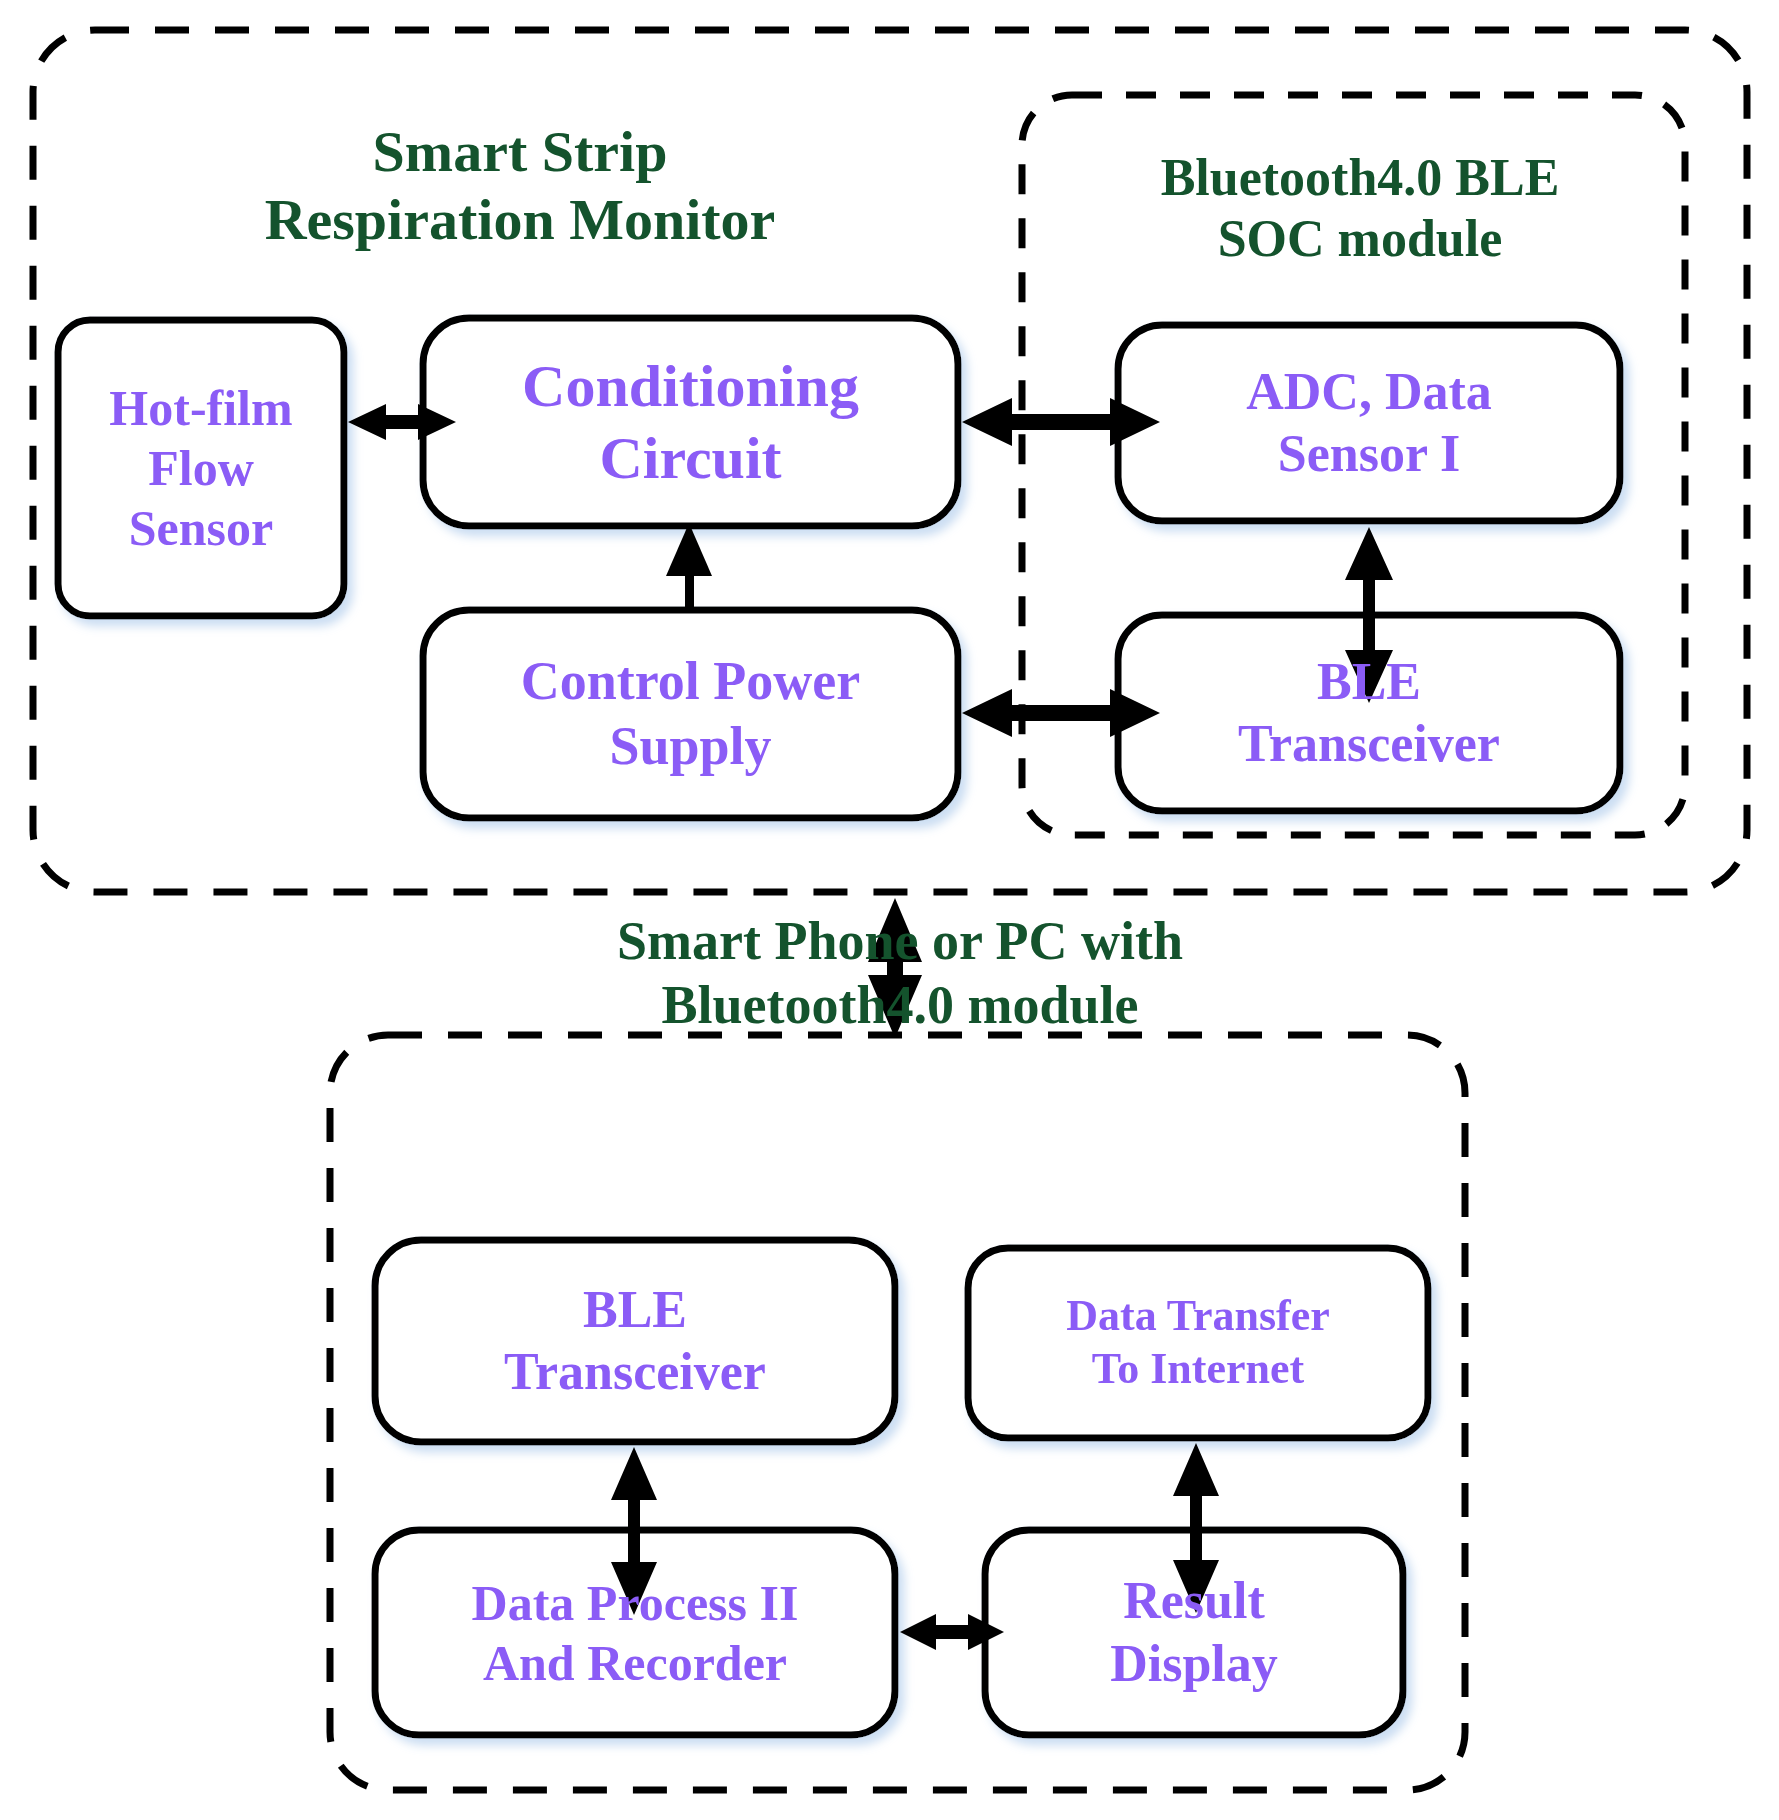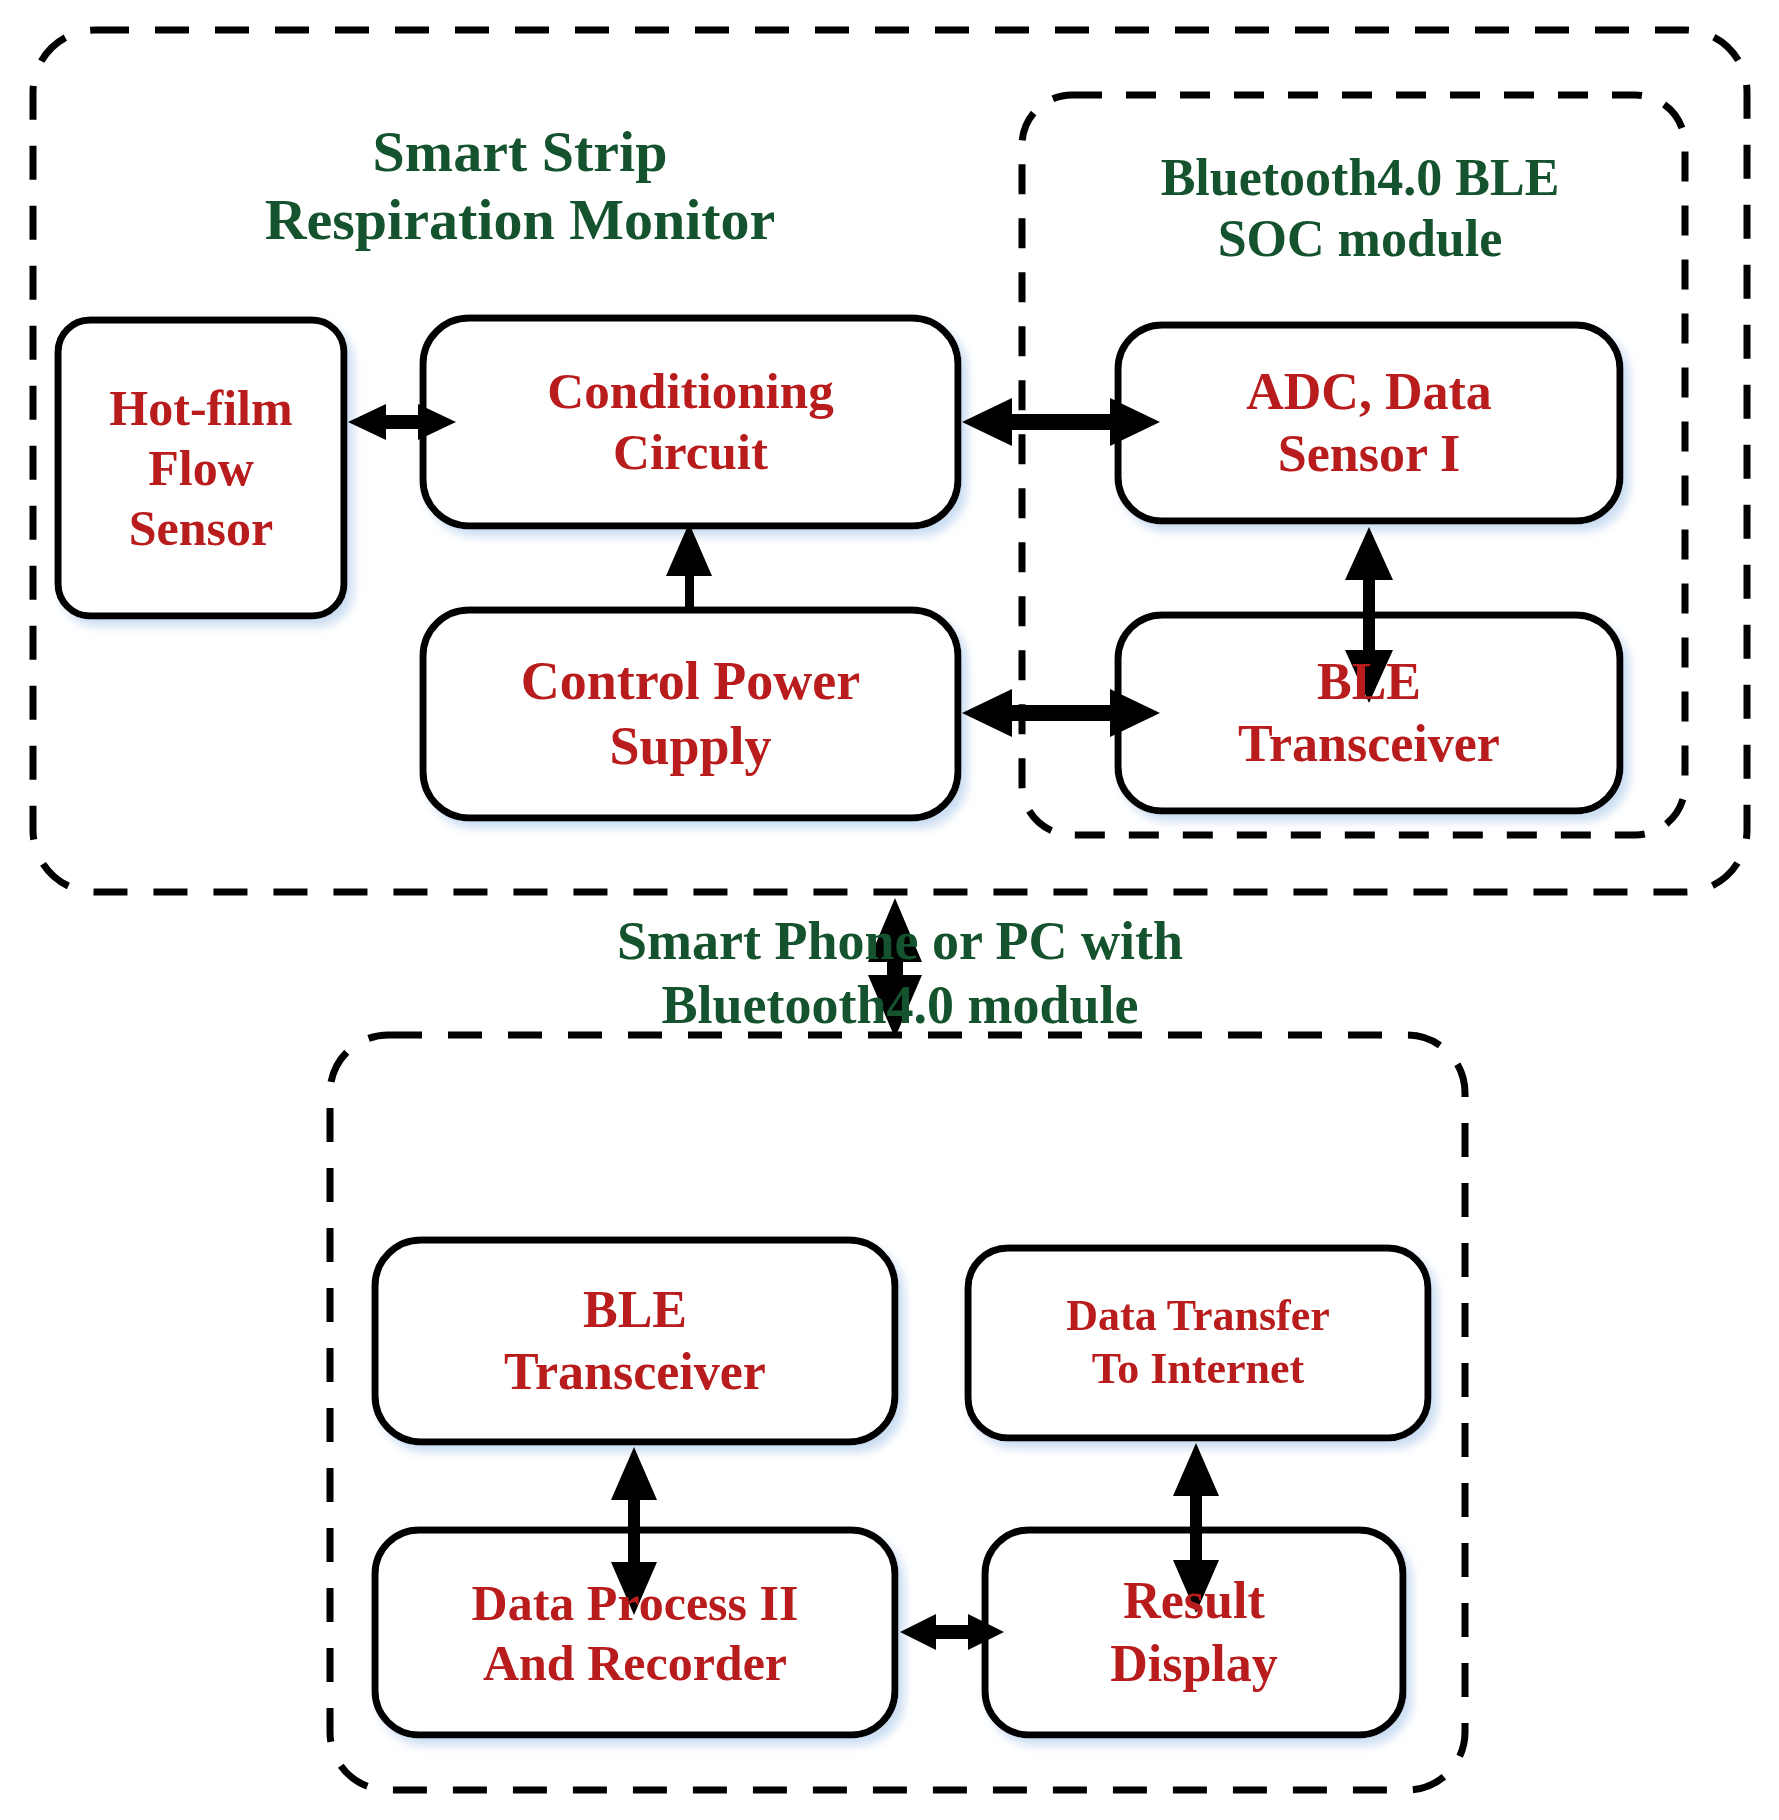--- a/index.html
+++ b/index.html
@@ -10,21 +10,21 @@
 
   .panel-label{
     position:absolute; text-align:center;
     font-family:"Liberation Serif","DejaVu Serif",serif;
     font-weight:bold; color:#14532d; line-height:1.18;
     white-space:pre-line; pointer-events:none;
   }
   .box-label{
     position:absolute; display:flex; align-items:center; justify-content:center;
     text-align:center; font-family:"Liberation Serif","DejaVu Serif",serif;
-    font-weight:bold; color:#b91c1c; line-height:1.2; white-space:pre-line;
+    font-weight:bold; color:#8b5cf6; line-height:1.2; white-space:pre-line;
   }
 </style>
 </head>
 <body>
 
 <div id="stage">
 
   <svg class="layer" viewBox="0 0 1779 1820">
     <defs>
       <filter id="softshadow" x="-20%" y="-20%" width="150%" height="150%">
@@ -109,21 +109,21 @@
   <div class="panel-label" style="left:1040px; top:118px; width:640px; font-size:52px;margin-top:29px;">Bluetooth4.0 BLE
 SOC module</div>
 
   <div class="panel-label" style="left:350px; top:910px; width:1100px; font-size:54px;">Smart Phone or PC with
 Bluetooth4.0  module</div>
 
   <div class="box-label" style="left:58px; top:320px; width:286px; height:296px; font-size:50px;">Hot-film
 Flow
 Sensor</div>
 
-  <div class="box-label" style="left:423px; top:318px; width:535px; height:208px; font-size:51px;">Conditioning
+  <div class="box-label" style="left:423px; top:318px; width:535px; height:208px; font-size:60px;">Conditioning
 Circuit</div>
 
   <div class="box-label" style="left:423px; top:610px; width:535px; height:208px; font-size:54px;text-align:center;">Control Power
 Supply</div>
 
   <div class="box-label" style="left:1118px; top:325px; width:502px; height:196px; font-size:52px;">ADC, Data
 Sensor I</div>
 
   <div class="box-label" style="left:1118px; top:615px; width:502px; height:196px; font-size:52px;">BLE
 Transceiver</div>

